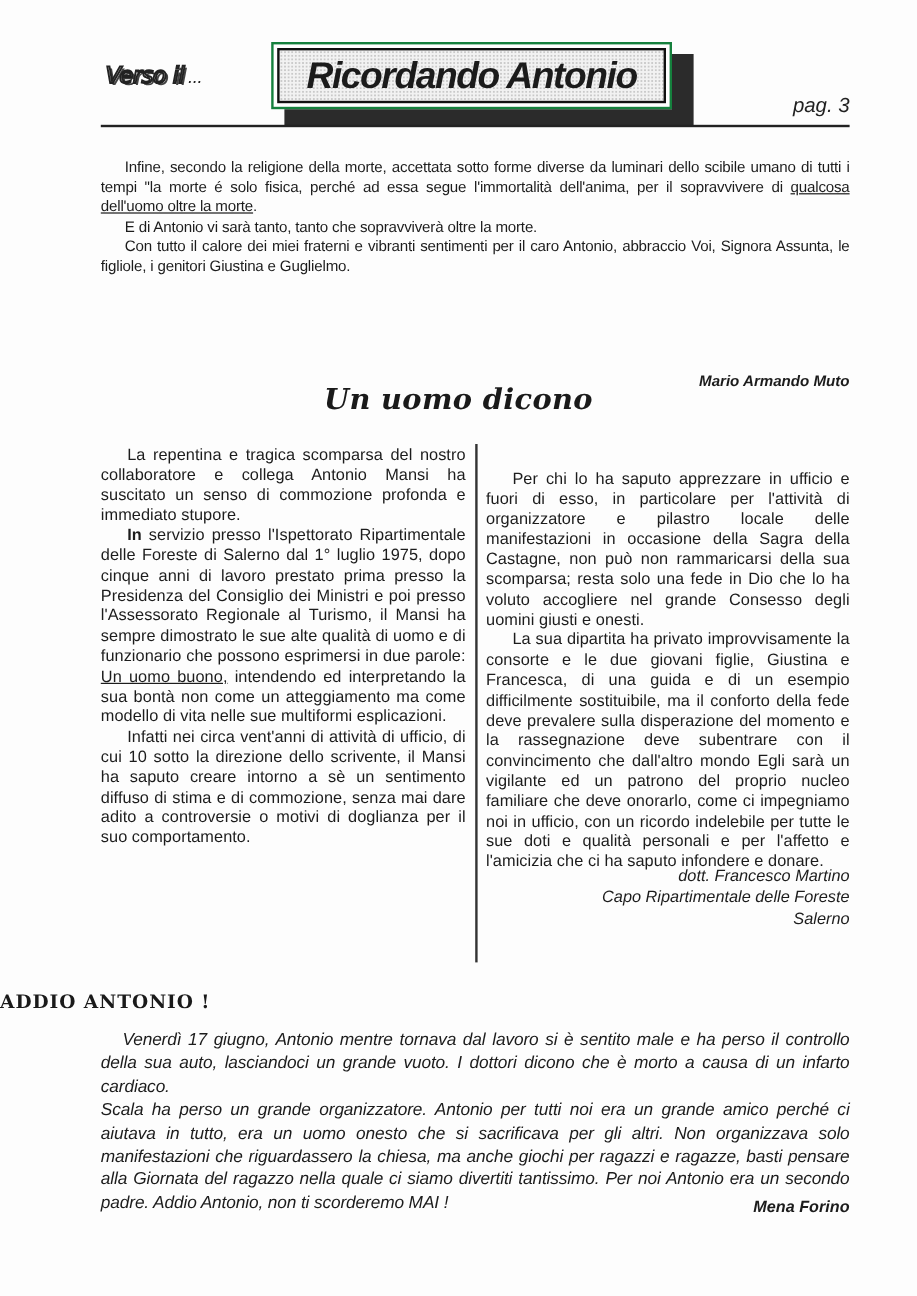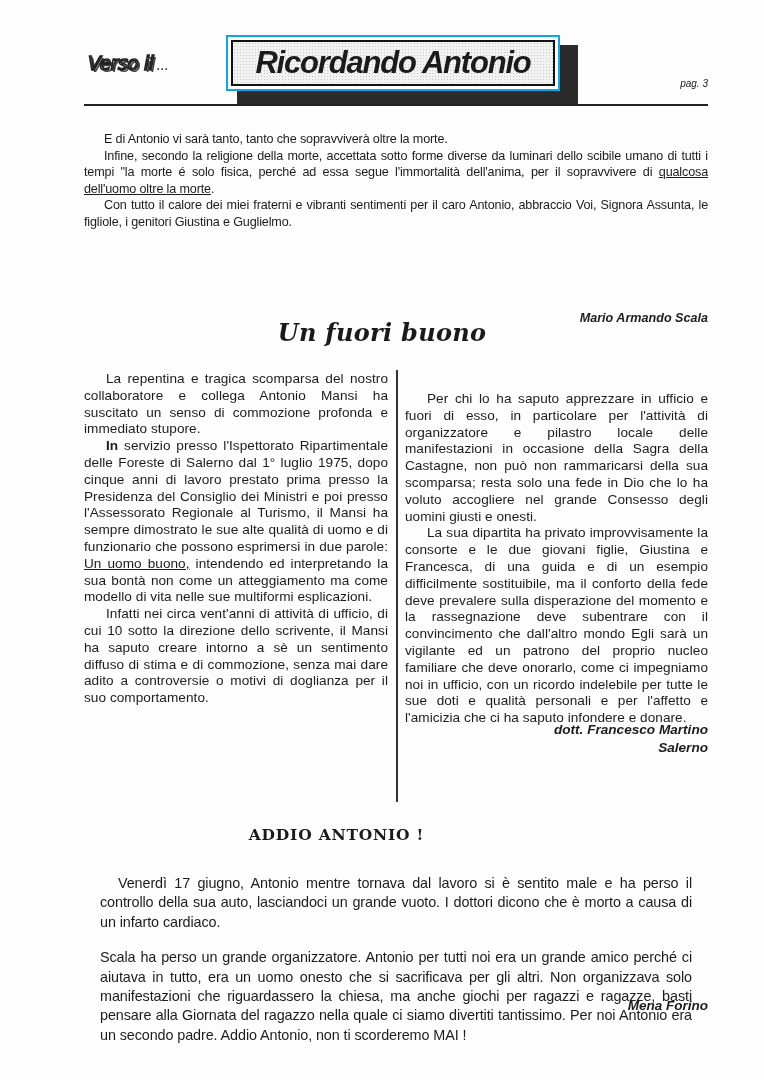--- a/index.html
+++ b/index.html
@@ -17,36 +17,36 @@
     font-weight: normal; font-size: 19px; letter-spacing: -0.5px;
     color: #fff; -webkit-text-stroke: 1.6px #222;
     text-shadow: 2px 2px 0 #444; font-style: italic;
   }
   .logo .dots { color:#222; -webkit-text-stroke:0; text-shadow:none; font-size:14px; margin-left:3px;}
   .title-shadow {
     left: 237px; top: 45px; width: 341px; height: 60px; background: #2b2b2b;
   }
   .title-box {
     left: 226px; top: 35px; width: 334px; height: 56px;
-    background: #fff; border: 2px solid #0ea5e9; box-sizing: border-box;
+    background: #fff; border: 2px solid #15803d; box-sizing: border-box;
   }
   .title-inner {
     position: absolute; left: 3px; top: 3px; right: 3px; bottom: 3px;
     border: 2px solid #111;
     background-color: #f2f2f2;
     background-image: radial-gradient(#c9c9c9 0.6px, transparent 0.7px);
     background-size: 3px 3px;
     display: flex; align-items: center; justify-content: center;
   }
   .title-text {
     font-family: "Liberation Sans", sans-serif; font-weight: bold; font-style: italic;
     font-size: 31px; letter-spacing: -1.2px; color: #1b1b1b;
   }
   .page-num {
-    right: 56px; top: 78px; font-style: italic; font-size: 10px; color: #222;
+    right: 56px; top: 78px; font-style: italic; font-size: 17px; color: #222;
   }
   .header-rule {
     left: 84px; top: 104px; width: 624px; height: 2px; background: #222;
   }
 
   
   .p {
     font-family: "Liberation Sans", sans-serif; font-size: 12.6px; line-height: 16.5px;
     text-align: justify; margin: 0; color: #1c1c1c;
     letter-spacing: -0.15px;
@@ -70,76 +70,77 @@
     text-align: justify; color: #1c1c1c; letter-spacing: 0.05px;
   }
   .col p { margin: 0; }
   .col-left { left: 84px; top: 371px; width: 304px; }
   .col-right { left: 405px; top: 371px; width: 303px; margin-top: 20px; }
   .col .ind { text-indent: 22px; }
   .bu { font-weight: normal; text-decoration: underline; }
   .col-divider { left: 396px; top: 370px; width: 1.5px; height: 432px; background: #333; }
   .right-sig {
     left: 405px; top: 721px; width: 303px; text-align: right;
-    font-weight: bold; font-style: italic; font-size: 13.6px; line-height: 18px; color: #1c1c1c;
+    font-weight: normal; font-style: italic; font-size: 13.6px; line-height: 18px; color: #1c1c1c;
   }
 
   .addio-title {
-    left: 0; width: 673px; text-align: center; top: 825px;
+    left: 0; width: 673px; top: 825px;
     font-family: "DejaVu Serif", "Liberation Serif", serif; font-weight: bold;
     font-size: 15.5px; letter-spacing: 0.8px; color: #1a1a1a; font-variant: small-caps;
   }
   .addio {
     left: 84px; top: 858px; width: 624px;
     font-family: "Liberation Sans", sans-serif; font-size: 14.4px; line-height: 19.4px;
     text-align: justify; color: #1c1c1c; letter-spacing: -0.1px;
   }
-  .addio p { margin: 16px; }
+  .addio p { margin: 0; font-style: italic; }
   .addio .ind { text-indent: 18px; }
   .sig-forino { right: 56px; top: 998px; font-size: 13.5px; }
 </style>
 </head>
 <body>
 
 <div class="abs logo">
   <span>Verso il</span><span class="dots">...</span>
 </div>
 <div class="abs title-shadow"></div>
 <div class="abs title-box">
   <div class="title-inner">
     <span class="title-text">Ricordando Antonio</span>
   </div>
 </div>
 <div class="abs page-num">pag. 3</div>
 <div class="abs header-rule"></div>
 
 <div class="abs letter">
+  <p class="p indent"><span>Infine, secondo la religione della morte, accettata sotto forme diverse da luminari dello scibile umano di tutti i tempi "la morte é solo fisica, perché ad essa segue l'immortalità dell'anima, per il sopravvivere di </span><span class="u">qualcosa dell'uomo oltre la morte</span><span>.</span></p>
   <p class="p indent">E di Antonio vi sarà tanto, tanto che sopravviverà oltre la morte.</p>
-  <p class="p indent"><span>Infine, secondo la religione della morte, accettata sotto forme diverse da luminari dello scibile umano di tutti i tempi "la morte é solo fisica, perché ad essa segue l'immortalità dell'anima, per il sopravvivere di </span><span class="u">qualcosa dell'uomo oltre la morte</span><span>.</span></p>
   <p class="p indent">Con tutto il calore dei miei fraterni e vibranti sentimenti per il caro Antonio, abbraccio Voi, Signora Assunta, le figliole, i genitori Giustina e Guglielmo.</p>
 </div>
-<div class="abs sig sig-muto">Mario Armando Scala</div>
+<div class="abs sig sig-muto">Mario Armando Muto</div>
 
-<div class="abs section-title">Un fuori buono</div>
+<div class="abs section-title">Un uomo dicono</div>
 
 <div class="abs col col-left">
   <p class="ind">La repentina e tragica scomparsa del nostro collaboratore e collega Antonio Mansi ha suscitato un senso di commozione profonda e immediato stupore.</p>
   <p class="ind"><b>In</b><span> servizio presso l'Ispettorato Ripartimentale delle Foreste di Salerno dal 1° luglio 1975, dopo cinque anni di lavoro prestato prima presso la Presidenza del Consiglio dei Ministri e poi presso l'Assessorato Regionale al Turismo, il Mansi ha sempre dimostrato le sue alte qualità di uomo e di funzionario che possono esprimersi in due parole: </span><span class="bu">Un uomo buono,</span><span> intendendo ed interpretando la sua bontà non come un atteggiamento ma come modello di vita nelle sue multiformi esplicazioni.</span></p>
   <p class="ind">Infatti nei circa vent'anni di attività di ufficio, di cui 10 sotto la direzione dello scrivente, il Mansi ha saputo creare intorno a sè un sentimento diffuso di stima e di commozione, senza mai dare adito a controversie o motivi di doglianza per il suo comportamento.</p>
 </div>
 
 <div class="abs col-divider"></div>
 
 <div class="abs col col-right">
   <p class="ind">Per chi lo ha saputo apprezzare in ufficio e fuori di esso, in particolare per l'attività di organizzatore e pilastro locale delle manifestazioni in occasione della Sagra della Castagne, non può non rammaricarsi della sua scomparsa; resta solo una fede in Dio che lo ha voluto accogliere nel grande Consesso degli uomini giusti e onesti.</p>
   <p class="ind">La sua dipartita ha privato improvvisamente la consorte e le due giovani figlie, Giustina e Francesca, di una guida e di un esempio difficilmente sostituibile, ma il conforto della fede deve prevalere sulla disperazione del momento e la rassegnazione deve subentrare con il convincimento che dall'altro mondo Egli sarà un vigilante ed un patrono del proprio nucleo familiare che deve onorarlo, come ci impegniamo noi in ufficio, con un ricordo indelebile per tutte le sue doti e qualità personali e per l'affetto e l'amicizia che ci ha saputo infondere e donare.</p>
 </div>
 
 <div class="abs right-sig">
   <div>dott. Francesco Martino</div>
+  <div>Capo Ripartimentale delle Foreste</div>
   <div>Salerno</div>
 </div>
 
 <div class="abs addio-title">ADDIO ANTONIO !</div>
 <div class="abs addio">
   <p class="ind">Venerdì 17 giugno, Antonio mentre tornava dal lavoro si è sentito male e ha perso il controllo della sua auto, lasciandoci un grande vuoto. I dottori dicono che è morto a causa di un infarto cardiaco.</p>
   <p>Scala ha perso un grande organizzatore. Antonio per tutti noi era un grande amico perché ci aiutava in tutto, era un uomo onesto che si sacrificava per gli altri. Non organizzava solo manifestazioni che riguardassero la chiesa, ma anche giochi per ragazzi e ragazze, basti pensare alla Giornata del ragazzo nella quale ci siamo divertiti tantissimo. Per noi Antonio era un secondo padre. Addio Antonio, non ti scorderemo MAI !</p>
 </div>
 <div class="abs sig sig-forino">Mena Forino</div>
 

